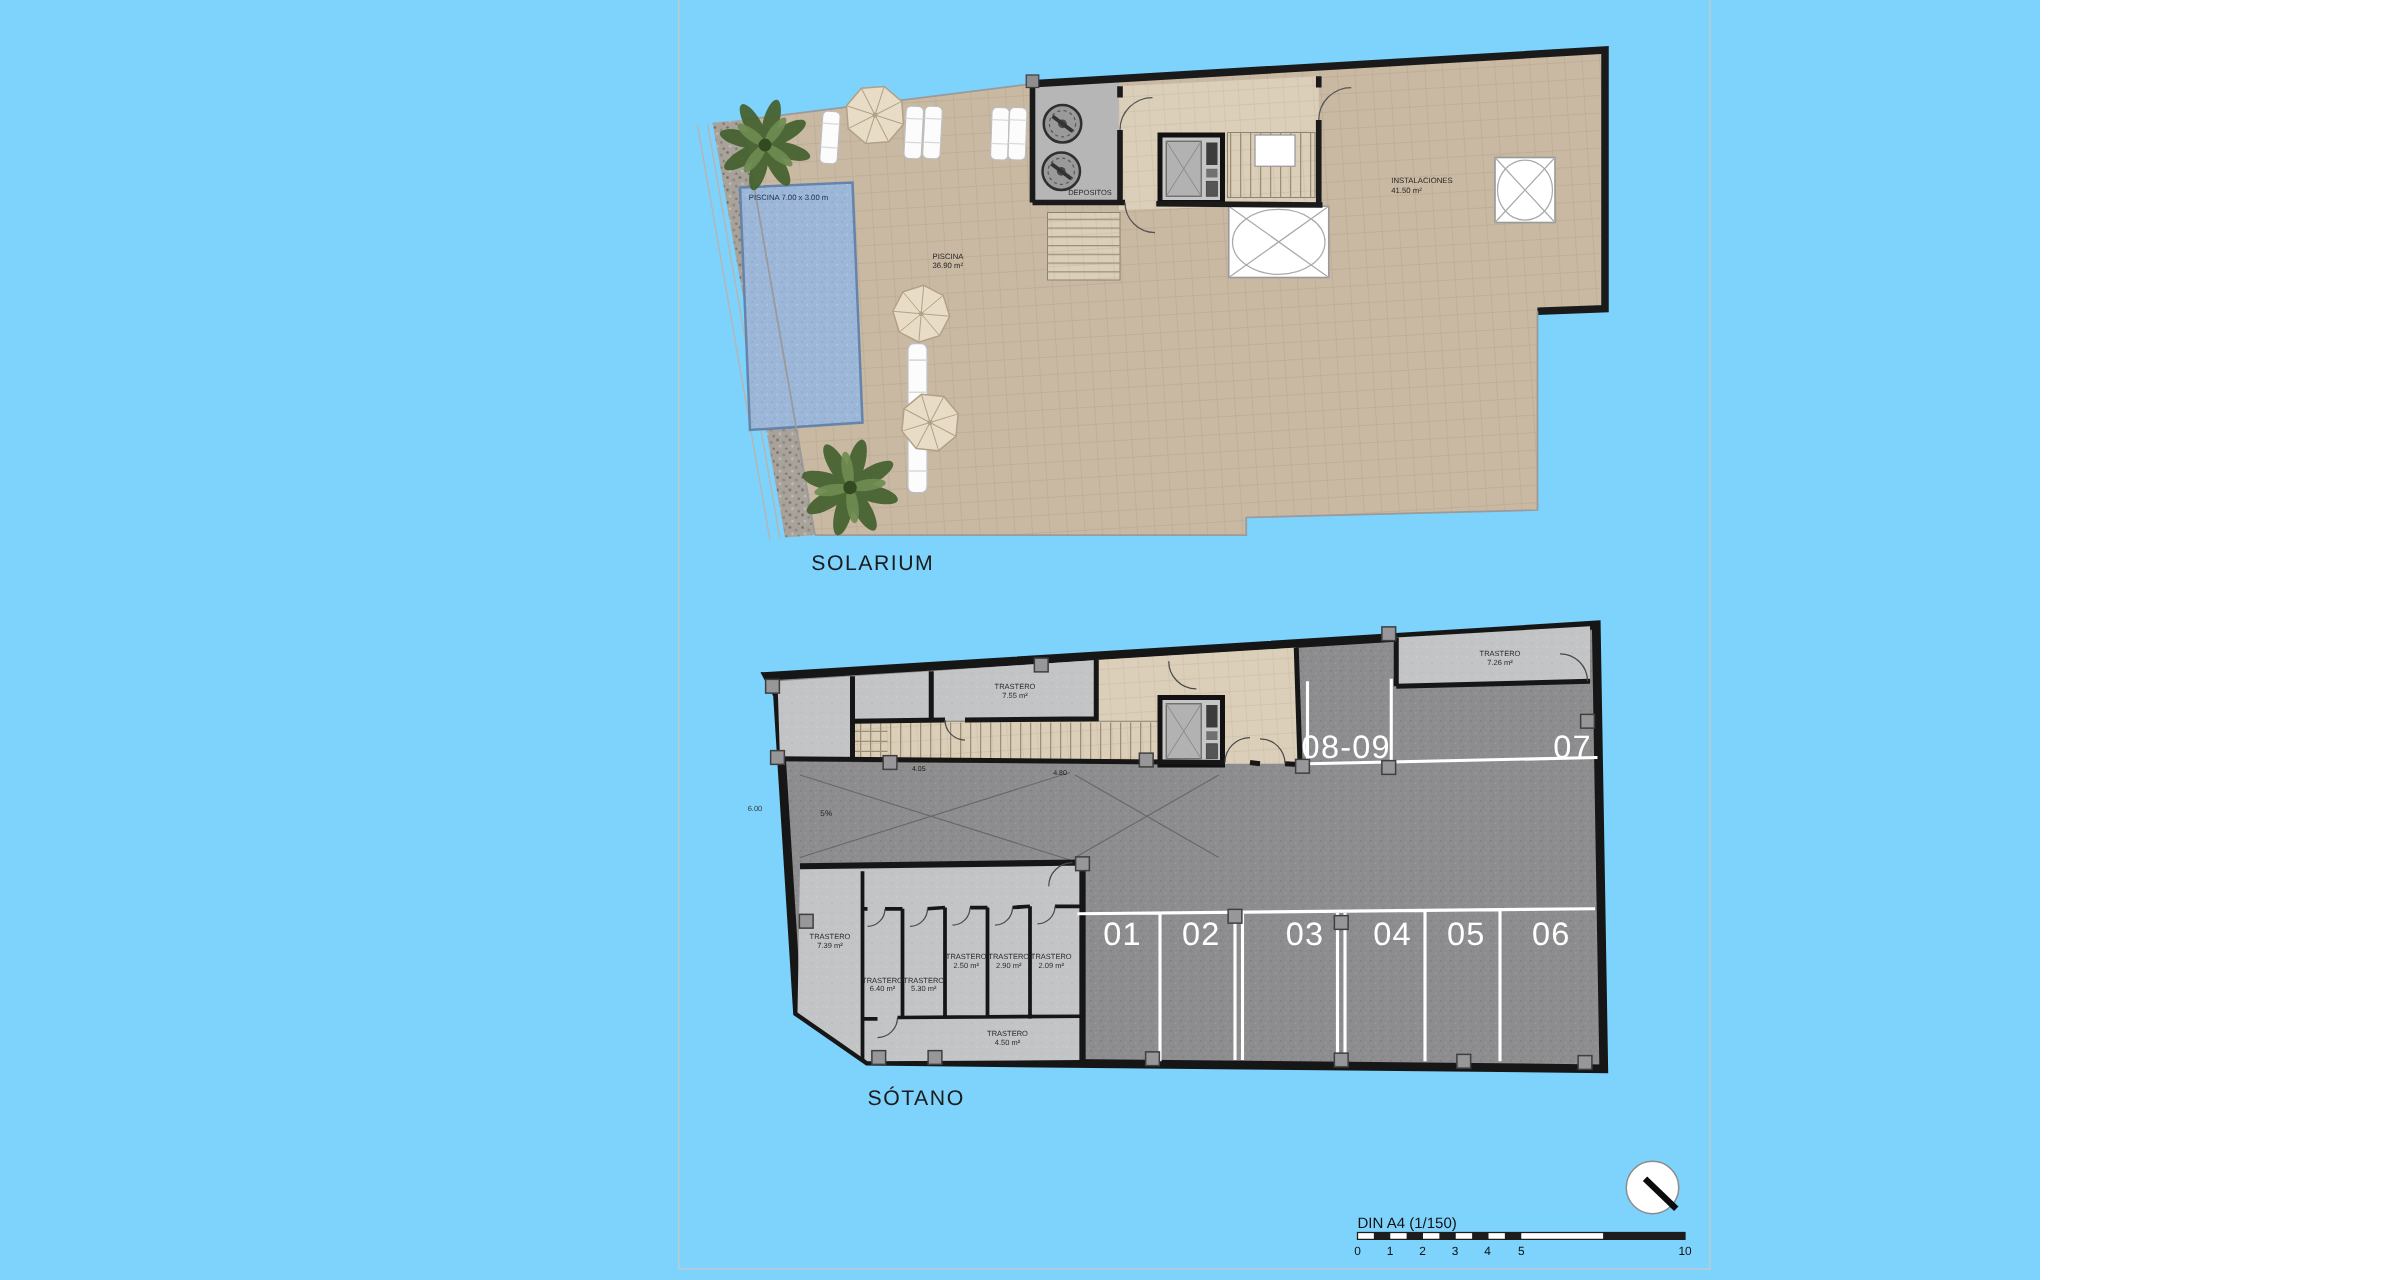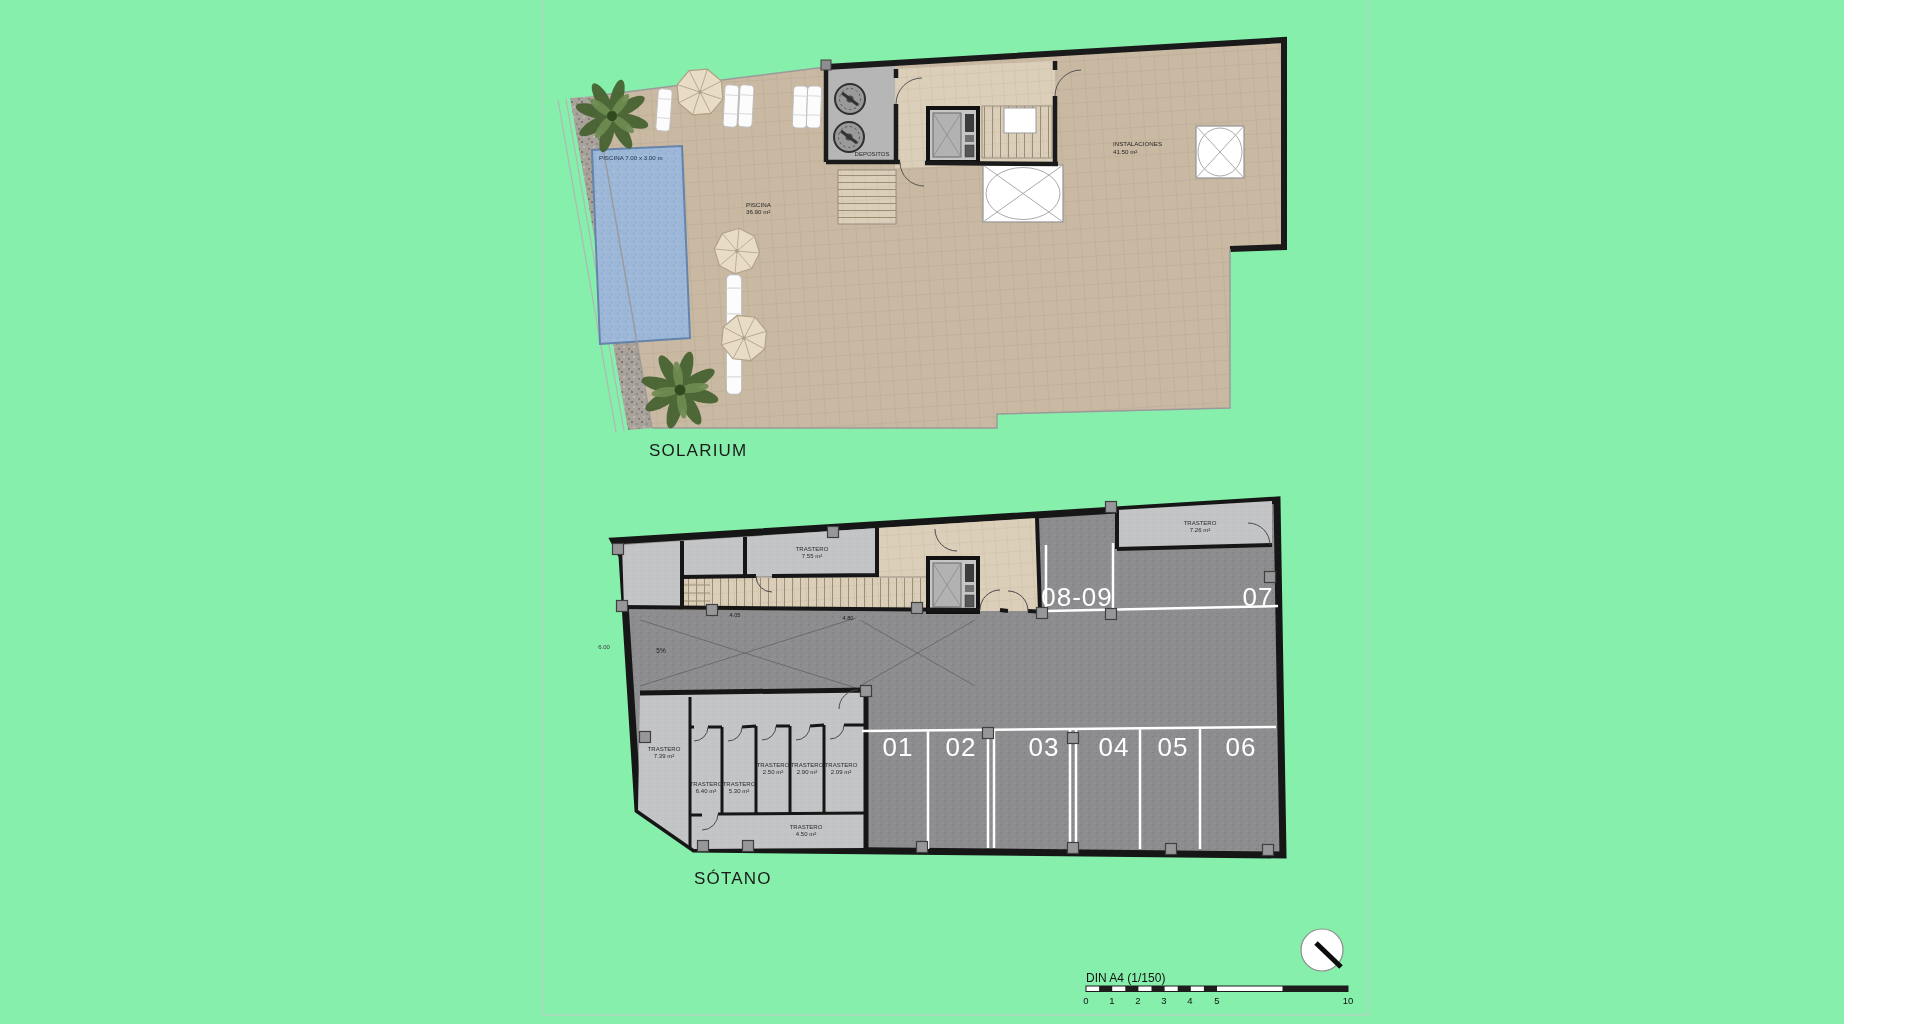--- a/index.html
+++ b/index.html
@@ -1,16 +1,16 @@
 <!DOCTYPE html>
 <html><head>
 <meta charset="utf-8">
 <style>
   html,body{margin:0;padding:0;background:#ffffff;}
-  .stage{position:relative;width:1844px;height:1024px;background:#86efac;overflow:hidden;
+  .stage{position:relative;width:1632px;height:1024px;background:#7dd3fc;overflow:hidden;
          font-family:"Liberation Sans", sans-serif;}
   svg{position:absolute;left:0;top:0;}
   text{font-family:"Liberation Sans", sans-serif;}
   .title{font-size:17px;fill:#1b1b1b;letter-spacing:1.2px;}
   .tl{font-size:6px;fill:#2b2b2b;text-anchor:middle;}
   .tlp{font-size:6.2px;fill:#1d2f4d;}
   .tls{font-size:6.2px;fill:#272727;}
   .dim{font-size:5.6px;fill:#1e1e1e;text-anchor:middle;}
   .dimw{font-size:6px;fill:#3a3a3a;text-anchor:middle;}
   .pnum{font-size:26px;fill:#ffffff;text-anchor:middle;letter-spacing:1px;}

